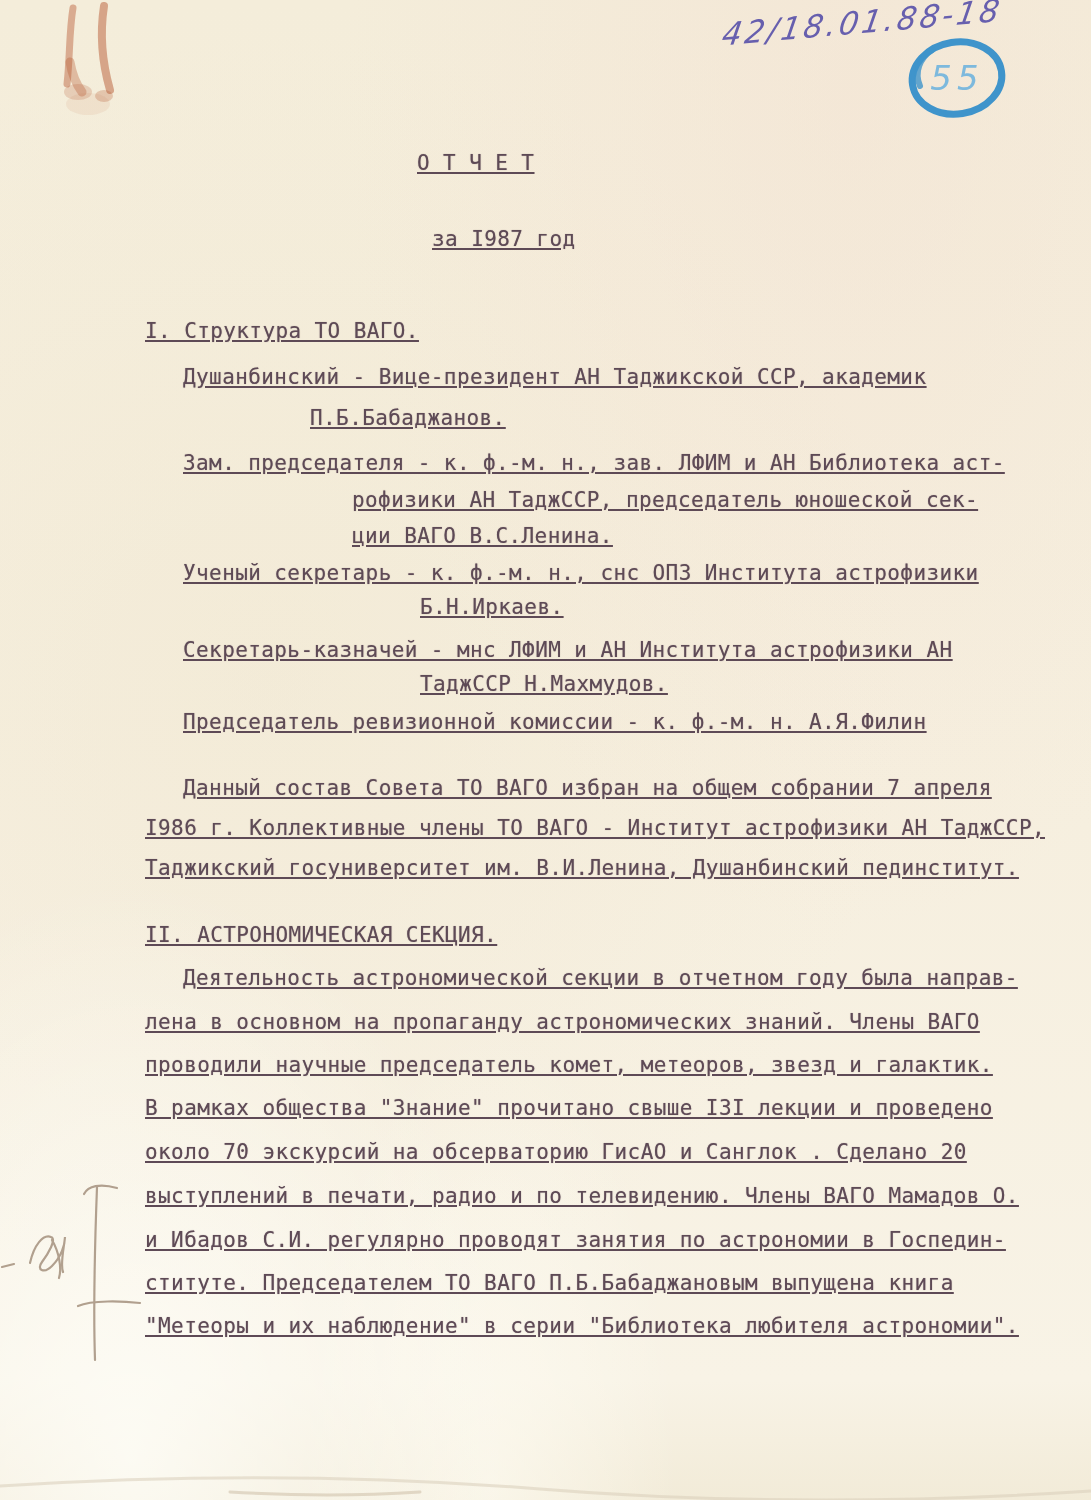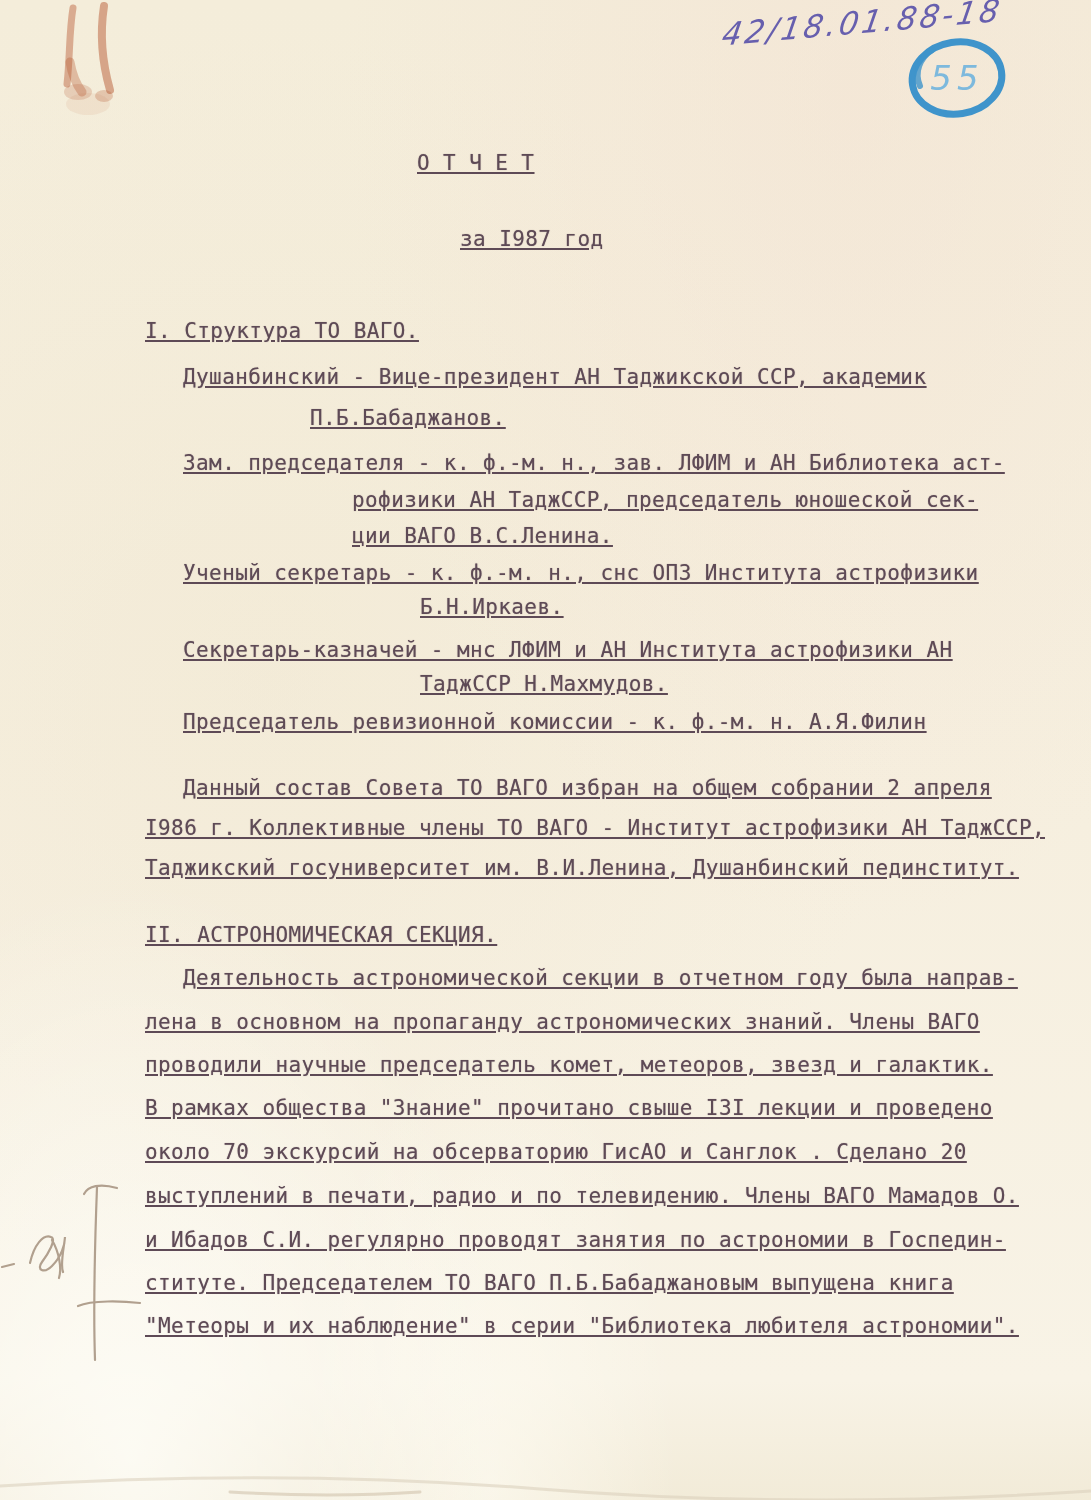--- a/index.html
+++ b/index.html
@@ -79,35 +79,35 @@
 
   <div class="handwriting">42/18.01.88-18</div>
 
   <svg class="stamp" width="122" height="104" viewBox="0 0 122 104">
     <ellipse cx="59" cy="50" rx="45" ry="36" fill="none" stroke="#3f94cb" stroke-width="7" transform="rotate(-9 59 50)"></ellipse>
     <path d="M22,58 C16,44 22,30 34,22" fill="none" stroke="#3f94cb" stroke-width="6" opacity="0.8" stroke-linecap="round"></path>
     <text x="59" y="62" text-anchor="middle">55</text>
   </svg>
 
   <div class="tw" style="left:417px;top:152px;">О Т Ч Е Т</div>
-  <div class="tw" style="left:432px;top:228px;margin-left:28px;">за I987 год</div>
+  <div class="tw" style="left:432px;top:228px;">за I987 год</div>
 
   <div class="tw" style="left:145px;top:320px;">I. Структура ТО ВАГО.</div>
   <div class="tw" style="left:183px;top:366px;">Душанбинский - Вице-президент АН Таджикской ССР, академик</div>
   <div class="tw" style="left:310px;top:407px;">П.Б.Бабаджанов.</div>
   <div class="tw" style="left:183px;top:452px;">Зам. председателя - к. ф.-м. н., зав. ЛФИМ и АН Библиотека аст-</div>
   <div class="tw" style="left:352px;top:489px;">рофизики АН ТаджССР, председатель юношеской сек-</div>
   <div class="tw" style="left:352px;top:525px;">ции ВАГО В.С.Ленина.</div>
   <div class="tw" style="left:183px;top:562px;">Ученый секретарь - к. ф.-м. н., снс ОПЗ Института астрофизики</div>
   <div class="tw" style="left:420px;top:596px;">Б.Н.Иркаев.</div>
   <div class="tw" style="left:183px;top:639px;">Секретарь-казначей - мнс ЛФИМ и АН Института астрофизики АН</div>
   <div class="tw" style="left:420px;top:673px;">ТаджССР Н.Махмудов.</div>
   <div class="tw" style="left:183px;top:711px;">Председатель ревизионной комиссии - к. ф.-м. н. А.Я.Филин</div>
 
-  <div class="tw" style="left:183px;top:777px;">Данный состав Совета ТО ВАГО избран на общем собрании 2 апреля</div>
+  <div class="tw" style="left:183px;top:777px;">Данный состав Совета ТО ВАГО избран на общем собрании 7 апреля</div>
   <div class="tw" style="left:145px;top:817px;">I986 г. Коллективные члены ТО ВАГО - Институт астрофизики АН ТаджССР,</div>
   <div class="tw" style="left:145px;top:857px;">Таджикский госуниверситет им. В.И.Ленина, Душанбинский пединститут.</div>
 
   <div class="tw" style="left:145px;top:924px;">II. АСТРОНОМИЧЕСКАЯ СЕКЦИЯ.</div>
   <div class="tw" style="left:183px;top:967px;">Деятельность астрономической секции в отчетном году была направ-</div>
   <div class="tw" style="left:145px;top:1011px;">лена в основном на пропаганду астрономических знаний. Члены ВАГО</div>
   <div class="tw" style="left:145px;top:1054px;">проводили научные председатель комет, метеоров, звезд и галактик.</div>
   <div class="tw" style="left:145px;top:1097px;">В рамках общества "Знание" прочитано свыше I3I лекции и проведено</div>
   <div class="tw" style="left:145px;top:1141px;">около 70 экскурсий на обсерваторию ГисАО и Санглок . Сделано 20</div>
   <div class="tw" style="left:145px;top:1185px;">выступлений в печати, радио и по телевидению. Члены ВАГО Мамадов О.</div>

